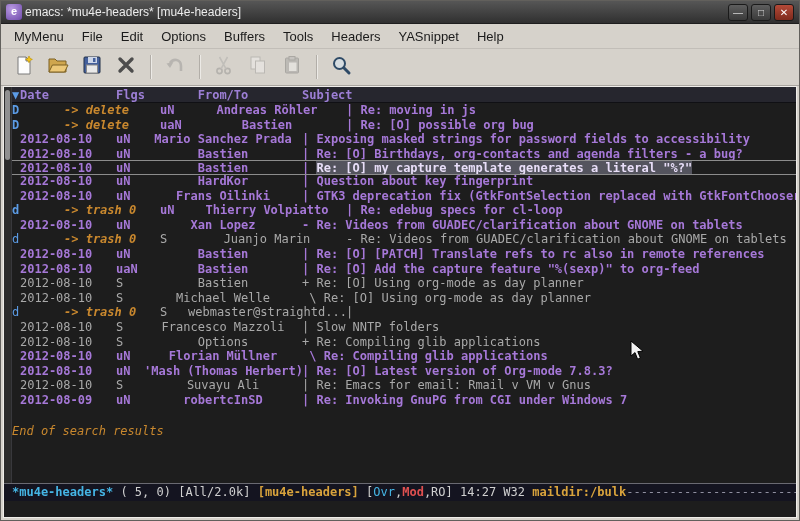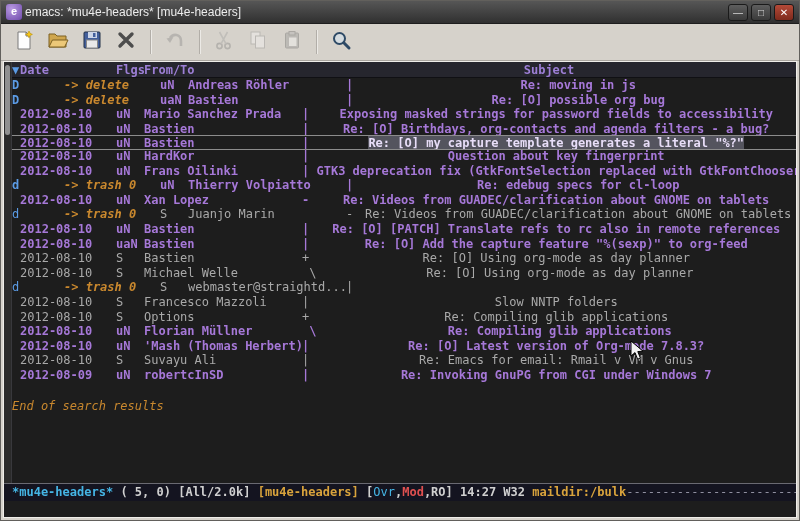--- a/index.html
+++ b/index.html
@@ -58,42 +58,42 @@
 
   .header-line { height:16px; flex:none; display:flex; align-items:baseline;
                  line-height:16px; white-space:pre; background:#26262e;
                  color:var(--header-fg); font-weight:bold; border-bottom:1px solid #101014; }
 
   .mrow, .hrow-cells { display:flex; white-space:pre; }
   .mrow { height:14.6px; line-height:14.6px; overflow:hidden; }
   .f-mark  { width:8px;  flex:none; color:var(--mark); overflow:visible; }
   .f-date  { width:96px; flex:none; overflow:hidden; }
   .f-flags { width:28px; flex:none; overflow:hidden; }
-  .f-from  { width:158px;flex:none; overflow:hidden; }
+  .f-from  { width:158px;flex:none; overflow:hidden;text-align:center; }
   .f-pre   { flex:none; }
-  .f-subj  { flex:1; overflow:hidden;text-align:center; }
+  .f-subj  { flex:1; overflow:hidden; }
 
   .unread { color:var(--unread); font-weight:bold; }
   .read   { color:var(--read); font-weight:normal; }
   .action { color:var(--action) !important; font-style:italic; font-weight:bold;margin-left:44px; }
 
   .current { border-top:1px solid #8c8c8c; border-bottom:1px solid #8c8c8c;
              margin:-1px 0; position:relative; z-index:1; }
   .subj-hl { background:var(--hl-bg); color:var(--hl-fg); }
 
   .end-line { margin-top:17px; color:var(--action); font-style:italic; line-height:15px;
               height:15px; white-space:pre; }
 
   
   .modeline { height:18px; flex:none; background:var(--ml-bg); border-top:1px solid #6a6a72;
               line-height:17px; font-size:12px; white-space:pre; overflow:hidden;
               padding-left:8px; }
   .ml-cyan   { color:var(--ml-cyan); font-weight:bold; }
   .ml-cyan2  { color:var(--ml-cyan); }
-  .ml-plain  { color:var(--ml-plain);font-weight:bold; }
+  .ml-plain  { color:var(--ml-plain); }
   .ml-orange { color:var(--ml-orange); font-weight:bold; }
   .ml-red    { color:var(--ml-red); font-weight:bold; }
   .ml-dim    { color:var(--ml-dim); }
 
   .echo { height:16px; flex:none; background:var(--buffer-bg); }
 
   .mouse-cursor { position:absolute; left:630px; top:340px; z-index:50; pointer-events:none; }
 </style>
 </head>
 <body>
@@ -101,20 +101,31 @@
 <div class="window">
 
   <div class="titlebar">
     <div class="app-icon">e</div>
     <div class="title-text">emacs: *mu4e-headers* [mu4e-headers]</div>
     <div class="tb-btn">—</div>
     <div class="tb-btn">□</div>
     <div class="tb-btn close">✕</div>
   </div>
 
+  <div class="menubar">
+      <div class="menu-item">MyMenu</div>
+      <div class="menu-item">File</div>
+      <div class="menu-item">Edit</div>
+      <div class="menu-item">Options</div>
+      <div class="menu-item">Buffers</div>
+      <div class="menu-item">Tools</div>
+      <div class="menu-item">Headers</div>
+      <div class="menu-item">YASnippet</div>
+      <div class="menu-item">Help</div>
+    </div>
 
   <div class="toolbar">
       <div class="tool-btn">
         <span><svg width="22" height="22" viewBox="0 0 22 22">
             <path d="M5 3 h8 l4 4 v13 H5 z" fill="#fdfdfd" stroke="#7a7a7a"></path>
             <path d="M13 3 l4 4 h-4 z" fill="#d6d6d6" stroke="#7a7a7a"></path>
             <path d="M16 2 l1.1 2.3 2.3 1.1 -2.3 1.1 -1.1 2.3 -1.1 -2.3 -2.3 -1.1 2.3 -1.1 z" fill="#f5c518" stroke="#bb8f00" stroke-width="0.6"></path>
           </svg></span>
       </div>
       <div class="tool-btn">

